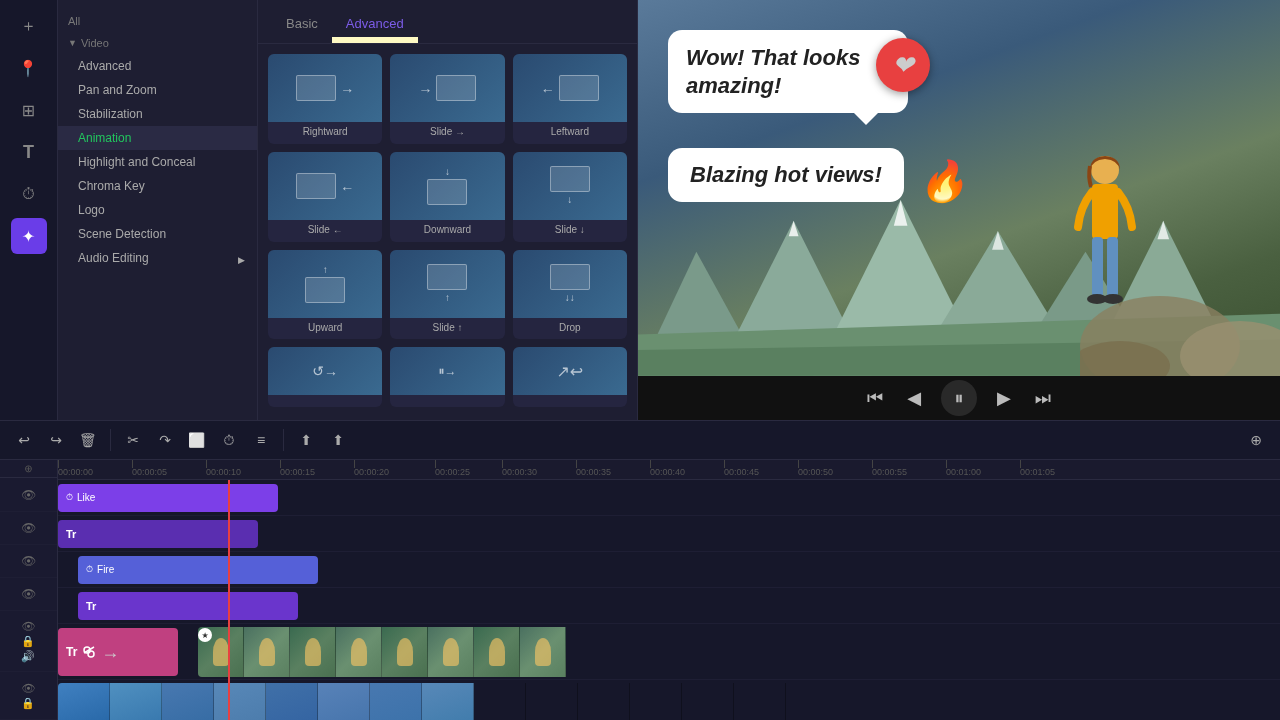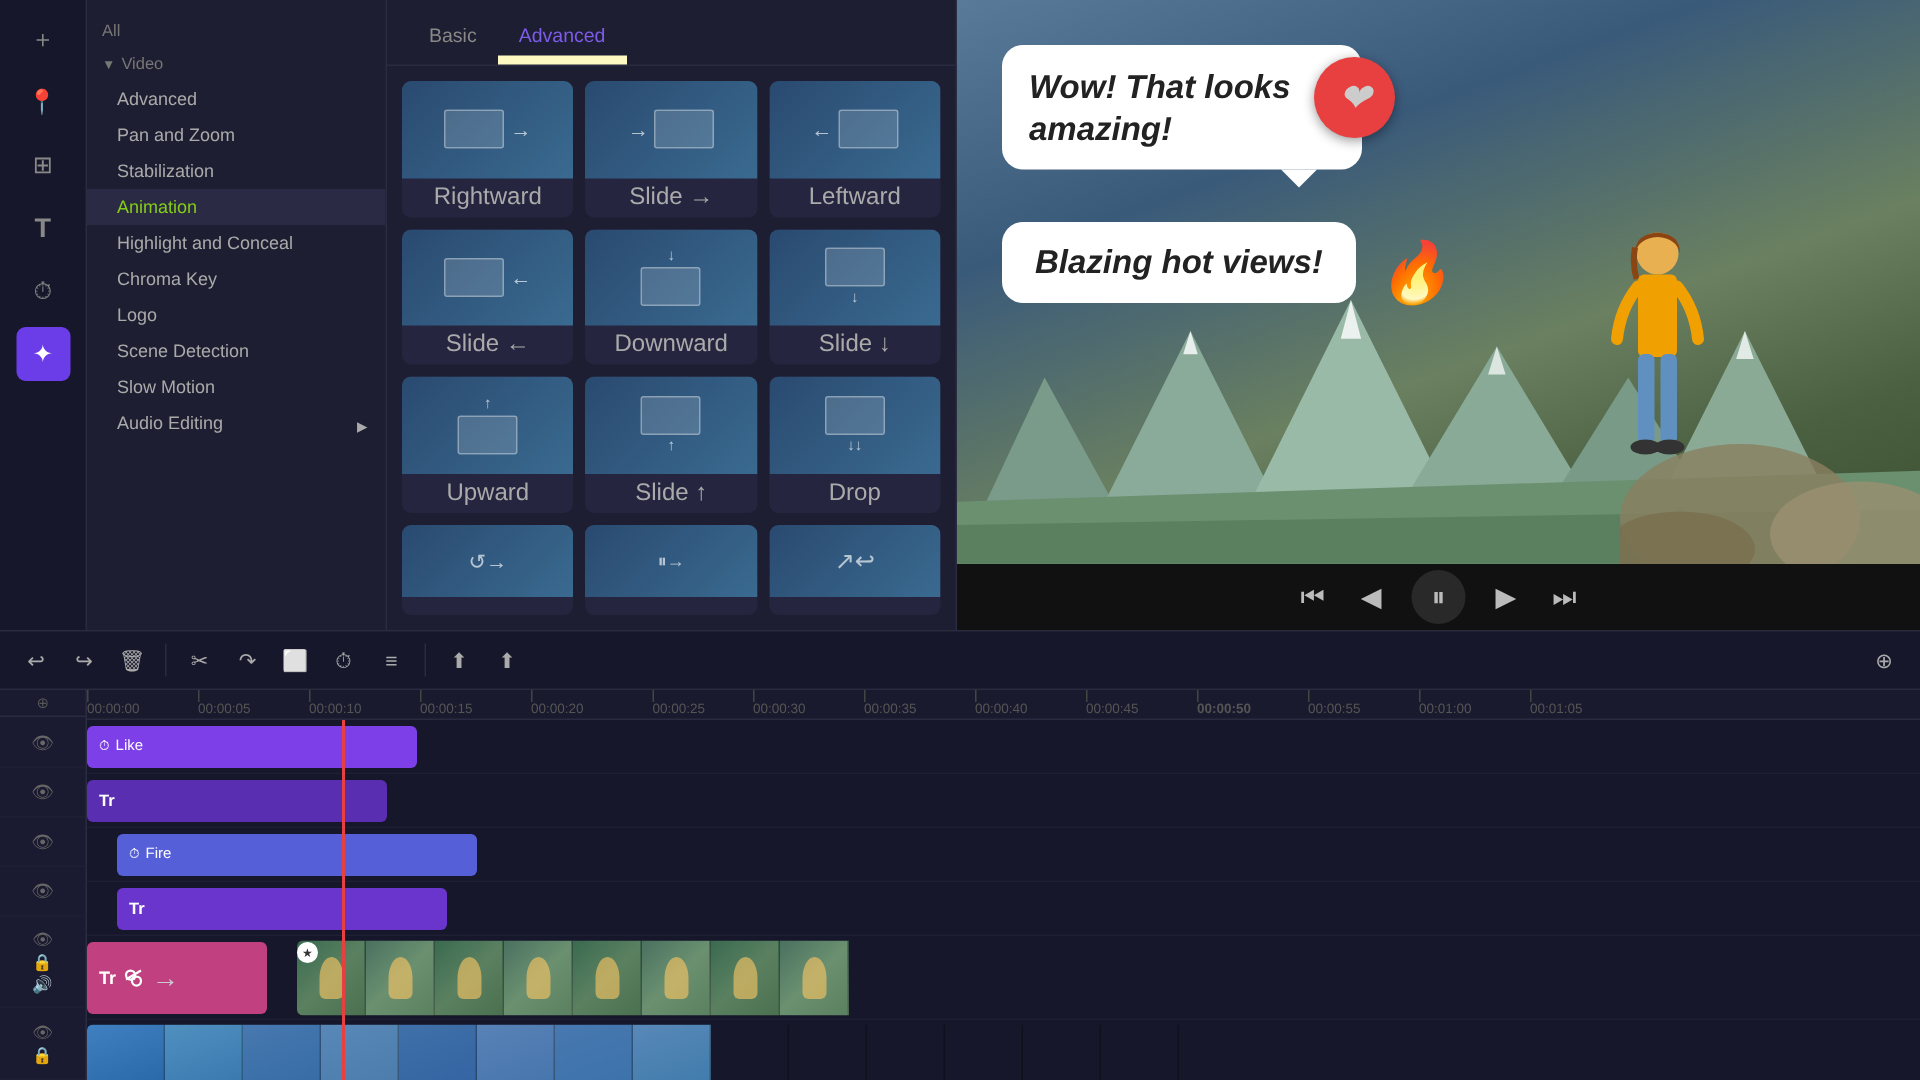--- a/index.html
+++ b/index.html
@@ -57,21 +57,21 @@
       border-right: 1px solid #2a2a40;
       font-size: 12px;
       overflow-y: auto;
     }
     .panel-item {
       padding: 5px 12px 5px 20px;
       cursor: pointer;
       color: #aaa;
       white-space: nowrap;
     }
-    .panel-item.active { color: #84cc16; background: #2a2a44; }
+    .panel-item.active { color: #22c55e; background: #2a2a44; }
     .chevron { font-size: 9px; }
 
     
     .effects-area {
       width: 380px;
       background: #1e1e32;
       display: flex;
       flex-direction: column;
       border-right: 1px solid #2a2a40;
     }
@@ -125,21 +125,21 @@
       background: rgba(255,255,255,0.15);
       border: 1px solid rgba(255,255,255,0.35);
       border-radius: 2px;
     }
     .effect-thumb .e-arrow {
       color: rgba(255,255,255,0.65);
       font-size: 14px;
     }
     .effect-label {
       text-align: center;
-      font-size: 16px;
+      font-size: 10px;
       color: #aaa;
       padding: 4px 2px;
     }
 
     
     .preview-area {
       flex: 1;
       background: #111;
       display: flex;
       flex-direction: column;
@@ -521,23 +521,20 @@
         <span>Highlight and Conceal</span>
       </div>
       <div class="panel-item">
         <span>Chroma Key</span>
       </div>
       <div class="panel-item">
         <span>Logo</span>
       </div>
       <div class="panel-item">
         <span>Scene Detection</span>
-      </div>
-      <div class="panel-item">
-        <span>Slow Motion</span>
       </div>
       <div class="panel-item" style="display:flex;align-items:flex-end;justify-content:space-between;">
         <span>Audio Editing</span>
         <span class="chevron" style="font-size:9px;">▶</span>
       </div>
     </div>
   </div>
 
   <div class="effects-area" style="position:relative;">
     <div class="effects-tabs">
@@ -797,21 +794,21 @@
         </div>
       <div class="ruler-tick" style="left:518px;">
           <span>00:00:35</span>
         </div>
       <div class="ruler-tick" style="left:592px;">
           <span>00:00:40</span>
         </div>
       <div class="ruler-tick" style="left:666px;">
           <span>00:00:45</span>
         </div>
-      <div class="ruler-tick" style="left:740px;font-weight:bold;">
+      <div class="ruler-tick" style="left:740px;">
           <span>00:00:50</span>
         </div>
       <div class="ruler-tick" style="left:814px;">
           <span>00:00:55</span>
         </div>
       <div class="ruler-tick" style="left:888px;">
           <span>00:01:00</span>
         </div>
       <div class="ruler-tick" style="left:962px;">
           <span>00:01:05</span>

